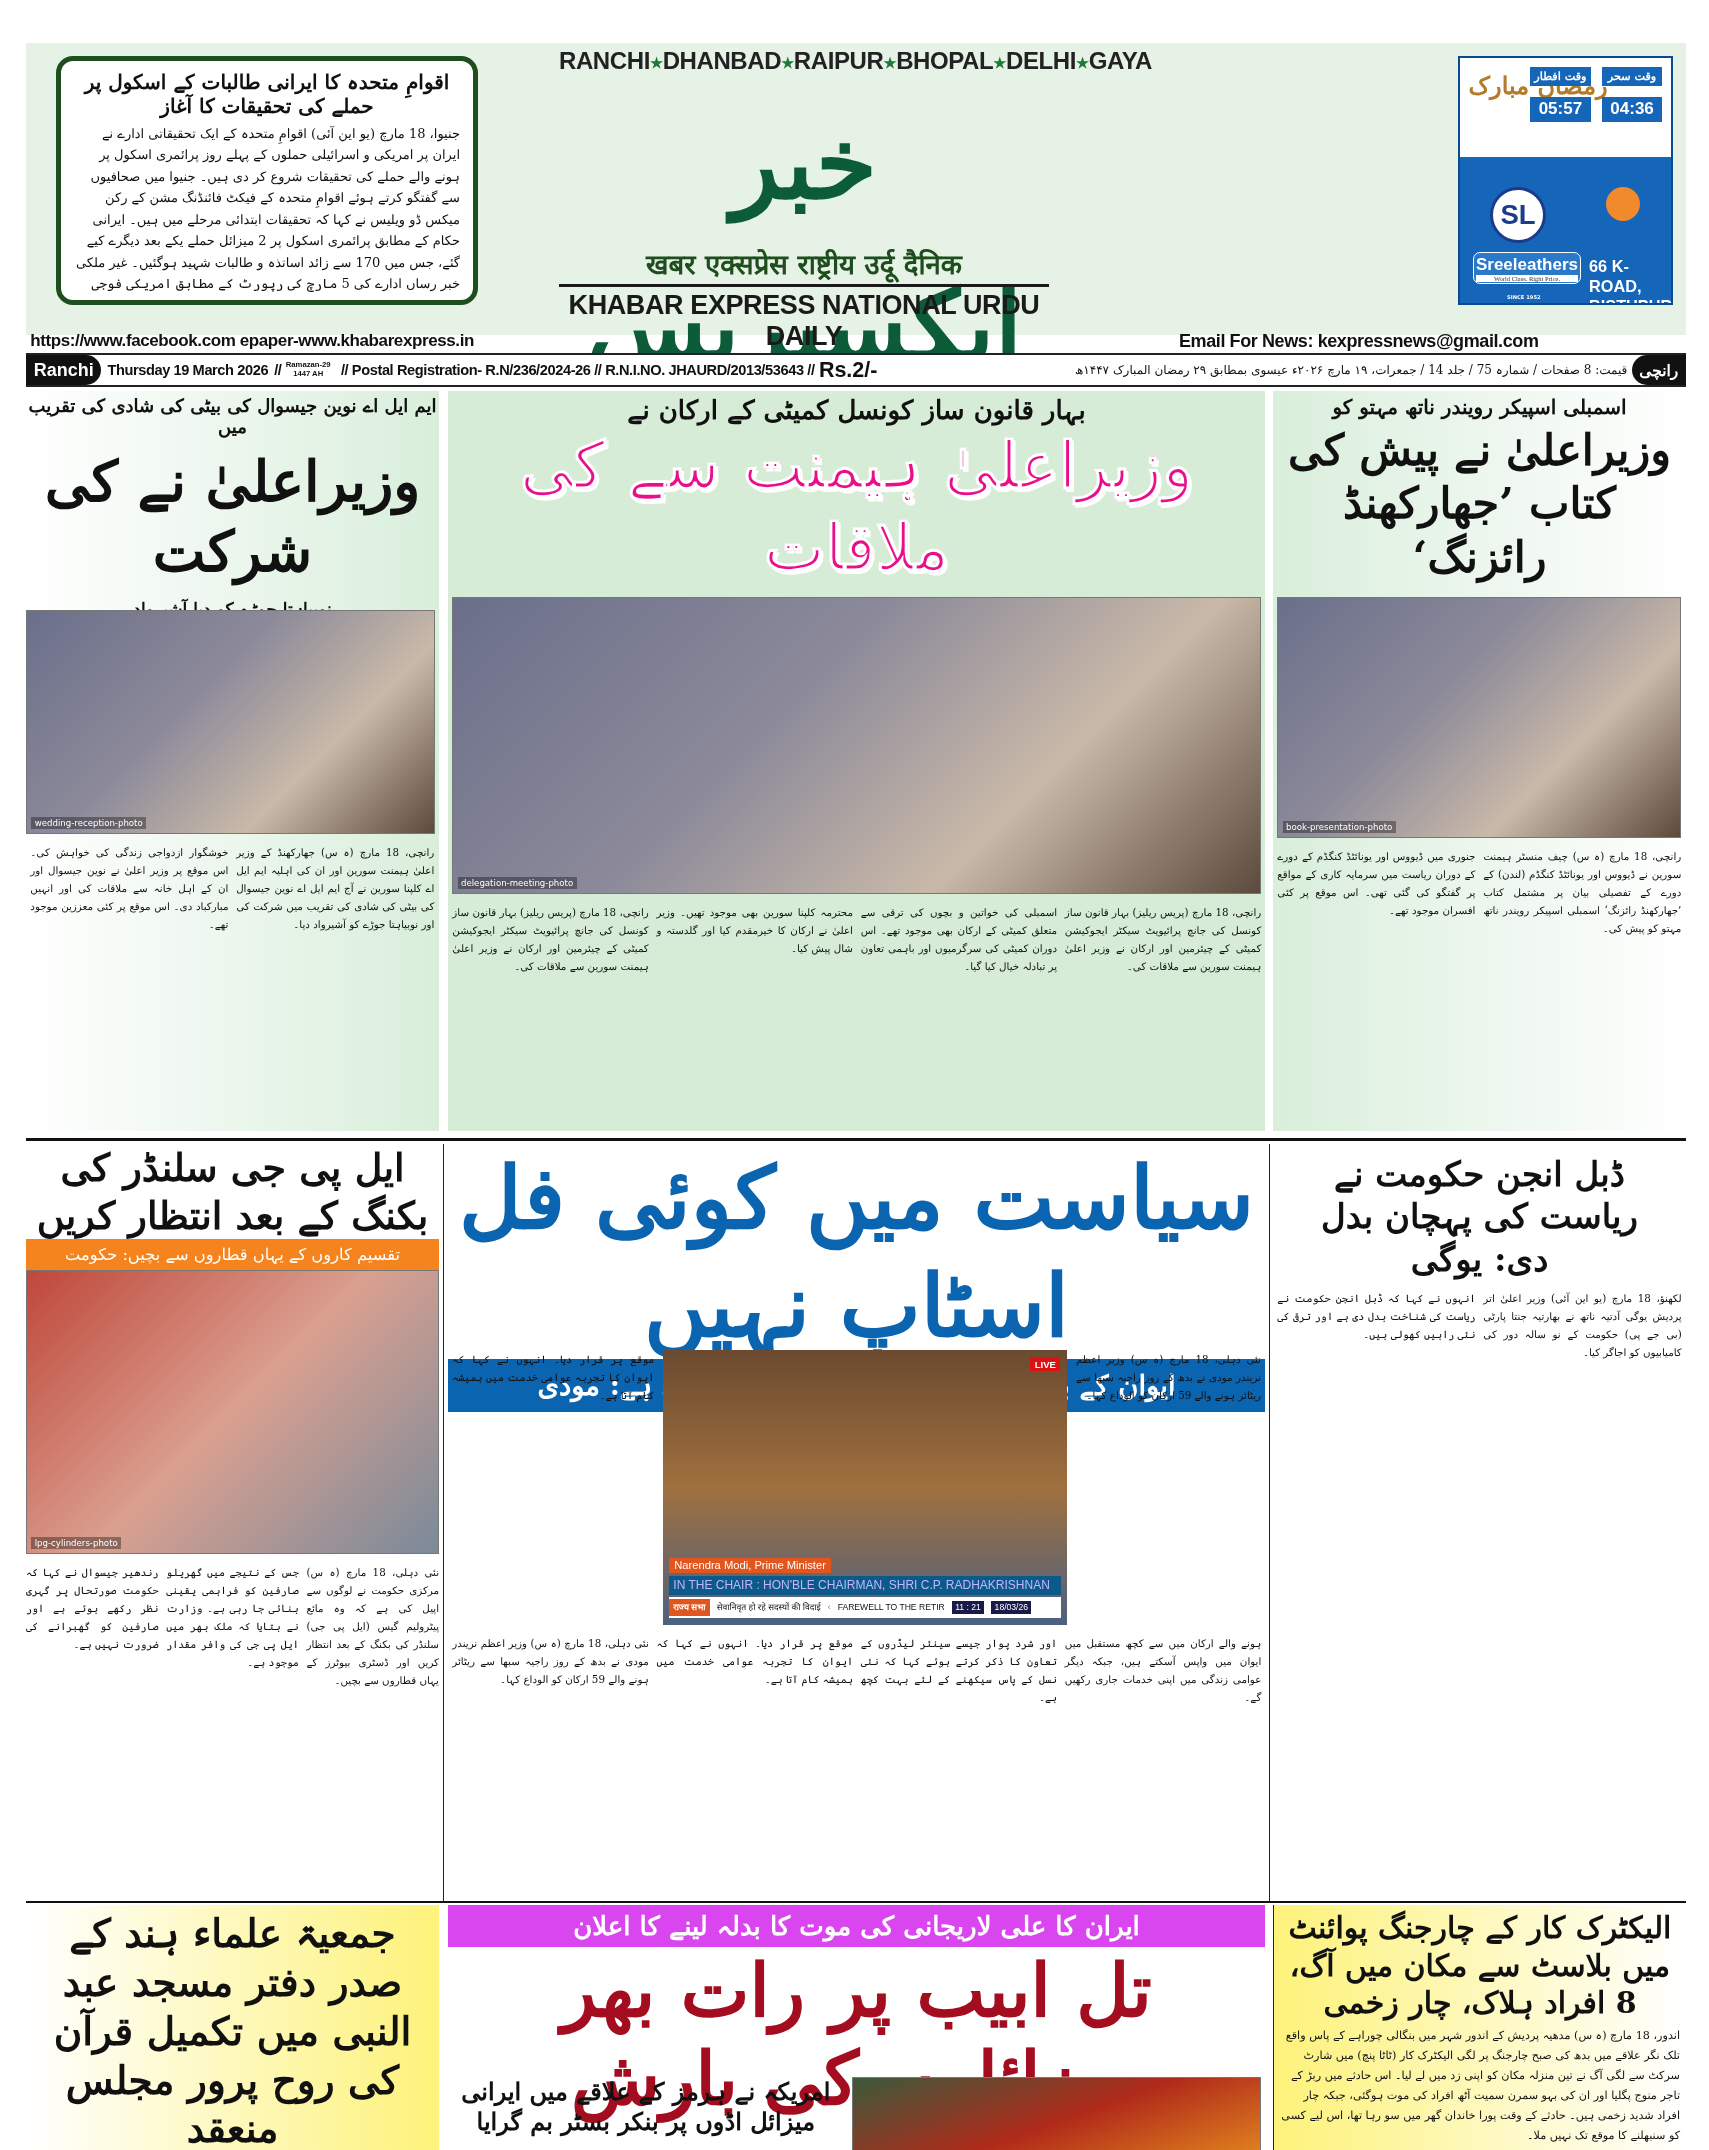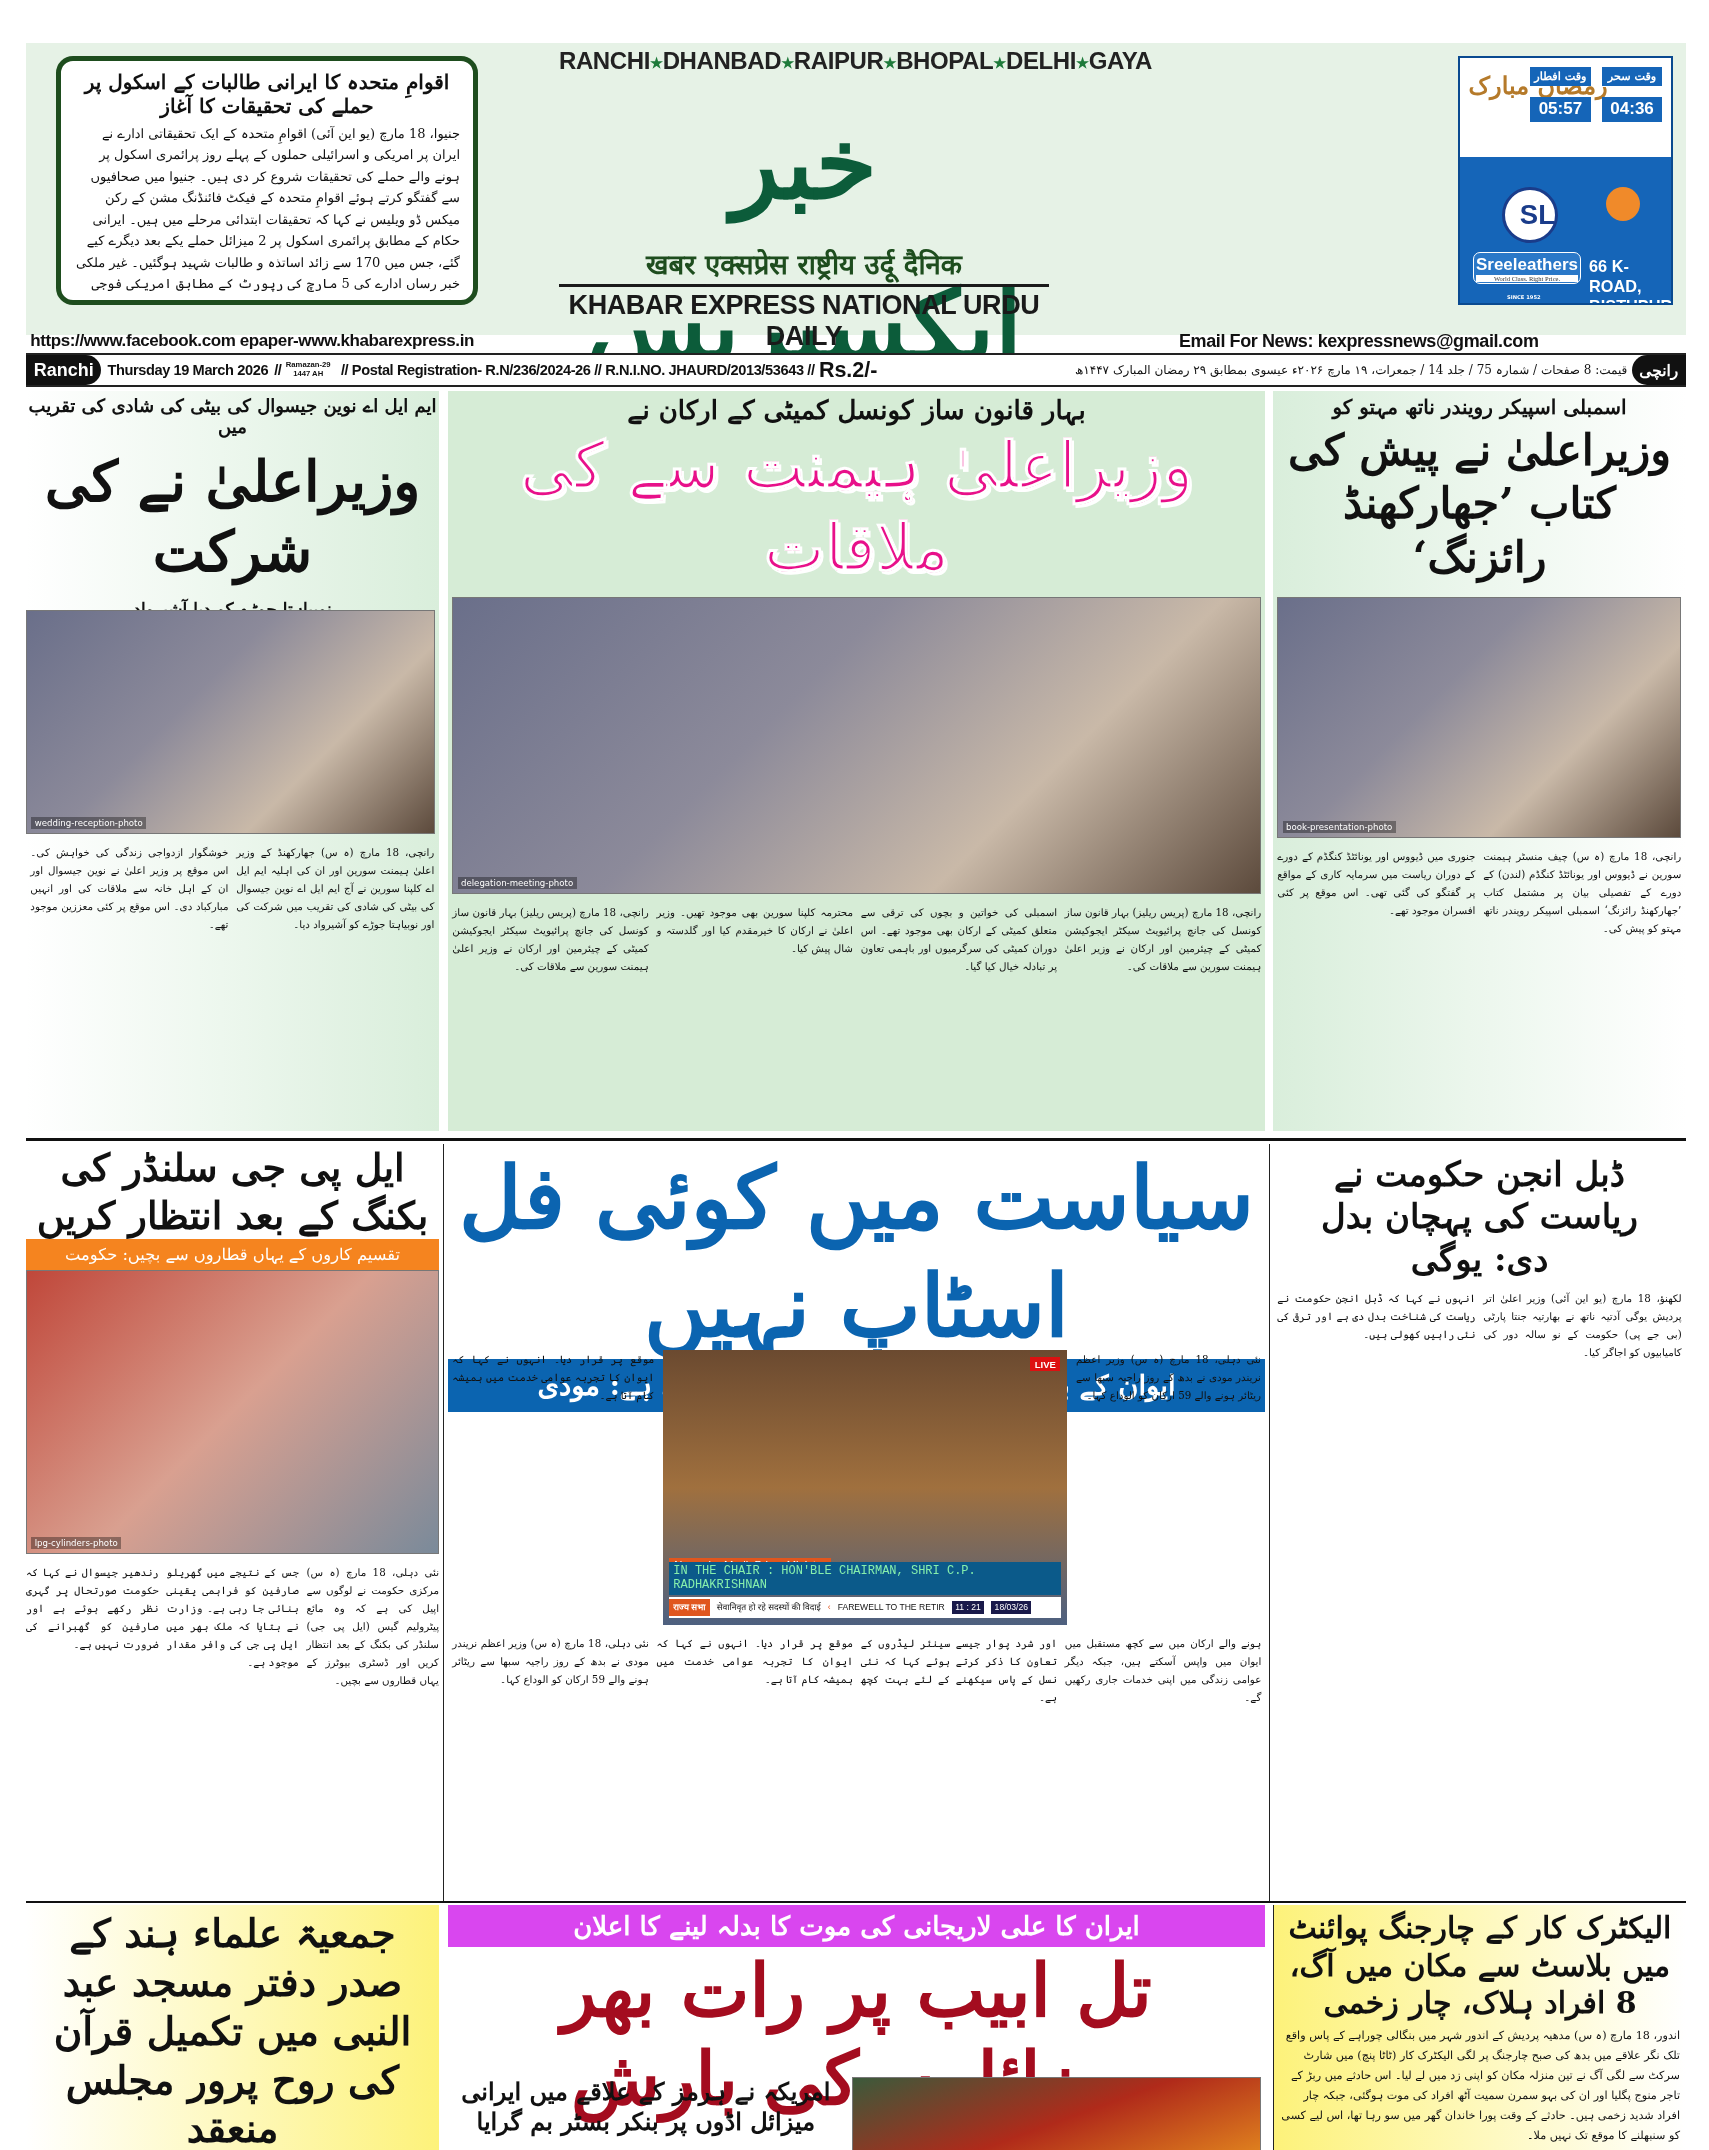--- a/index.html
+++ b/index.html
@@ -18,21 +18,21 @@
 .logo-hindi{left:533px;top:202px;width:490px;text-align:center;font-family:"DejaVu Sans",sans-serif;font-weight:bold;font-size:27.5px;color:#1e4d1e}
 .logo-rule{left:533px;top:241px;width:490px;height:3.4px;background:#1a1a1a}
 .logo-en{left:533px;top:247px;width:490px;text-align:center;font-family:"Liberation Sans",sans-serif;font-weight:bold;font-size:27px;letter-spacing:-0.4px;color:#1a1a1a}
 .ad-top{left:1432px;top:13px;width:215px;height:249px;background:#1565b8;border:2.6px solid #0a4a90;overflow:hidden}
 .ad-top .white{position:absolute;left:0;top:0;width:100%;height:99px;background:#fff}
 .ad-top .ramadan{position:absolute;left:8.6px;top:13px;font-family:"DejaVu Serif",serif;font-size:24px;color:#b57a2a;font-weight:bold}
 .ad-top .times{position:absolute;right:8.6px;top:8.6px;display:grid;grid-template-columns:1fr 1fr;gap:11px}
 .ad-top .times div{background:#1565b8;color:#fff;text-align:center;font-family:"Liberation Sans",sans-serif;font-weight:bold;padding:2.6px 4.3px}
 .ad-top .times .lbl{font-family:"DejaVu Serif",serif;font-size:11.2px}
 .ad-top .times .val{font-size:17px}
-.ad-top .sl-logo{position:absolute;left:42px;top:129px;width:56px;height:56px;border-radius:50%;background:#fff;border:3.4px solid #1a3c8a;color:#1a3c8a;font-family:"Liberation Sans",sans-serif;font-weight:bold;font-size:27.5px;text-align:right;line-height:49px}
+.ad-top .sl-logo{position:absolute;left:30px;top:129px;width:56px;height:56px;border-radius:50%;background:#fff;border:3.4px solid #1a3c8a;color:#1a3c8a;font-family:"Liberation Sans",sans-serif;font-weight:bold;font-size:27.5px;text-align:center;line-height:49px}
 .ad-top .sree{position:absolute;left:13px;top:194px;width:108px;background:#2a78c8;border:1.7px solid #fff;border-radius:7px;color:#fff;text-align:center;font-family:"Liberation Sans",sans-serif;font-weight:bold;font-size:17px;padding:1.7px}
 .ad-top .sree small{display:block;background:#fff;color:#333;font-family:"Liberation Serif",serif;font-size:6.5px;font-weight:normal}
 .ad-top .since{position:absolute;left:47px;top:236px;color:#fff;font-size:5.2px;font-weight:bold}
 .ad-top .addr{position:absolute;left:129px;top:198px;color:#fff;font-family:"Liberation Sans",sans-serif;font-weight:bold;font-size:16.3px;line-height:20px}
 .ad-top .mosque{position:absolute;left:86px;top:108px;width:125px;height:86px;background:#1565b8}
 .ad-top .sun{position:absolute;left:146px;top:129px;width:34px;height:34px;border-radius:50%;background:#f08a2a}
 .social{left:4.3px;top:288px;font-family:"Liberation Sans",sans-serif;font-weight:bold;font-size:17px;color:#111;letter-spacing:-0.4px}
 .email{left:1153px;top:288px;font-family:"Liberation Sans",sans-serif;font-weight:bold;font-size:18px;color:#111;letter-spacing:-0.4px}
 
 .dateline{left:0;top:310px;width:1660px;height:34px;border-top:2.2px solid #222;border-bottom:2.2px solid #222;display:flex;align-items:center;background:#fff}
@@ -54,21 +54,21 @@
 .cols{display:grid;gap:7.7px;direction:rtl}
 .cols p{font-family:"DejaVu Serif",serif;font-size:10.3px;line-height:18px;text-align:justify;direction:rtl}
 .vrule{border-left:0.9px solid #222}
 
 .sec2{left:0;top:1101px;width:1660px;height:757px;background:#fff}
 .hr{height:2.6px;background:#111}
 .orange{background:#f5841f;color:#fff;font-family:"DejaVu Serif",serif;font-size:16.3px;text-align:center;padding:6px 0;direction:rtl}
 .blue-bar{background:#0b64b0;color:#fff;font-family:"DejaVu Serif",serif;font-weight:bold;font-size:27.5px;text-align:center;padding:10.3px 0;direction:rtl}
 .tv{background:linear-gradient(180deg,#6b4a30,#a0703e 50%,#4d6080);position:relative}
 .tv .nm{position:absolute;left:6px;bottom:52px;background:#e0561e;color:#fff;font-family:"Liberation Sans",sans-serif;font-size:11.2px;padding:1.7px 5.2px}
-.tv .chair{position:absolute;left:6px;right:6px;bottom:30px;background:#0b5a8a;color:#86efac;font-family:Liberation Mono, monospace;font-size:12px;padding:2.6px 4.3px}
+.tv .chair{position:absolute;left:6px;right:6px;bottom:30px;background:#0b5a8a;color:#c4b5fd;font-family:Liberation Sans, sans-serif;font-size:12px;padding:2.6px 4.3px}
 .tv .tick{position:absolute;left:6px;right:6px;bottom:6.9px;height:21.5px;background:#fff;display:flex;align-items:center;font-family:"Liberation Sans",sans-serif;font-size:8.6px;gap:7px}
 .tv .tick .rs{background:#e0561e;color:#fff;font-weight:bold;padding:2.6px 4.3px}
 .tv .tick .tm{background:#1a1a4a;color:#fff;padding:1.7px 3.4px}
 .tv .live{position:absolute;right:6.9px;top:6.9px;background:#d11;color:#fff;font-family:"Liberation Sans",sans-serif;font-weight:bold;font-size:9.5px;padding:1.7px 4.3px}
 
 .sec3{left:0;top:1862px;width:1660px;height:761px}
 .yellow-l{background:linear-gradient(90deg,#fff,#fdf27a)}
 .yellow-r{background:linear-gradient(90deg,#fdf27a,#fff)}
 .red-bar{background:#d946ef;color:#fff;font-family:"DejaVu Serif",serif;font-weight:bold;font-size:26px;text-align:center;padding:6px 0;direction:rtl}
 .red-hl{color:#a40c1f;font-family:"DejaVu Serif",serif;font-weight:bold;font-size:73px;text-align:center;direction:rtl;line-height:1.2}

